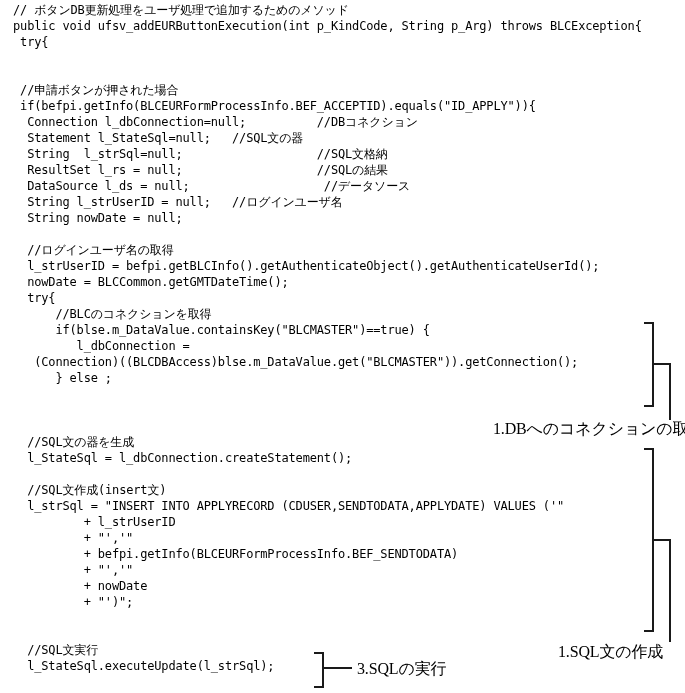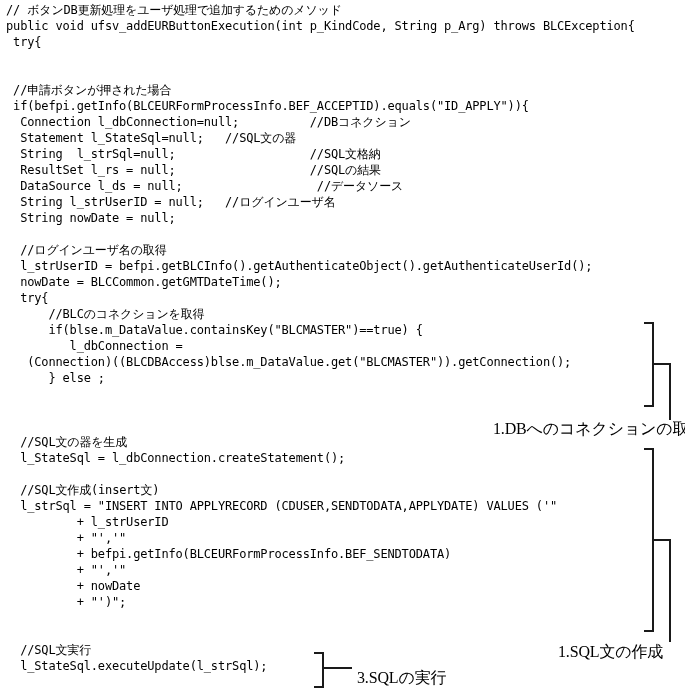--- a/index.html
+++ b/index.html
@@ -6,21 +6,21 @@
   body{
     width:685px;height:693px;
     background:#ffffff;
     position:relative;
     overflow:hidden;
     font-family:"DejaVu Sans Mono","Liberation Mono",monospace;
     color:#000000;
   }
   #code{
     position:absolute;
-    left:6px;top:2px;
+    left:13px;top:2px;
     margin:0;
     font-family:"DejaVu Sans Mono","Liberation Mono",monospace;
     font-size:12px;
     line-height:16px;
     letter-spacing:-0.16px;
     white-space:pre;
     color:#000000;
   }
   .ann-label{
     position:absolute;
@@ -97,13 +97,13 @@
   <div class="bkline" style="left:669px;top:539px;width:2px;height:103px;"></div>
 </div>
 <div class="ann-label" style="left:558px;top:644px;">1.SQL文の作成</div>
 
 <div>
   <div class="bkline" style="left:322px;top:652px;width:2px;height:36px;"></div>
   <div class="bkline" style="left:314px;top:652px;width:8px;height:2px;"></div>
   <div class="bkline" style="left:314px;top:686px;width:8px;height:2px;"></div>
   <div class="bkline" style="left:324px;top:667px;width:28px;height:2px;"></div>
 </div>
-<div class="ann-label" style="left:357px;top:661px;margin-top:9px;">3.SQLの実行</div>
+<div class="ann-label" style="left:357px;top:661px;">3.SQLの実行</div>
 
 </body></html>

